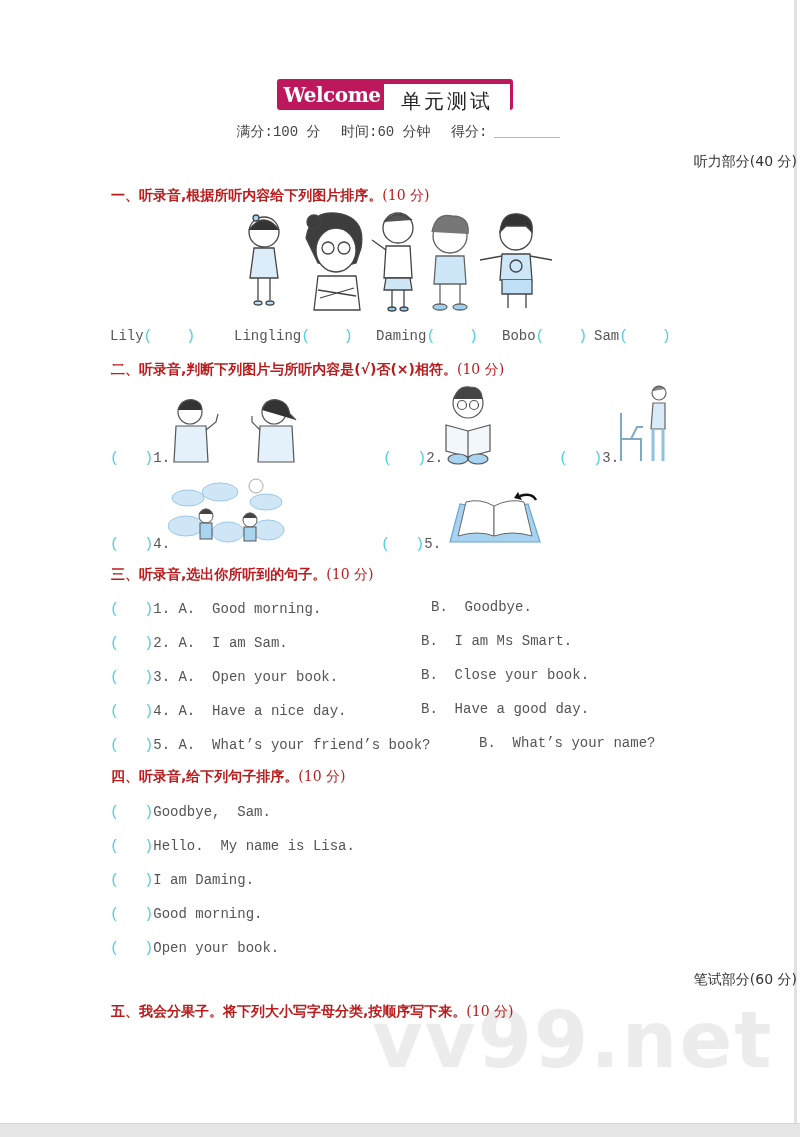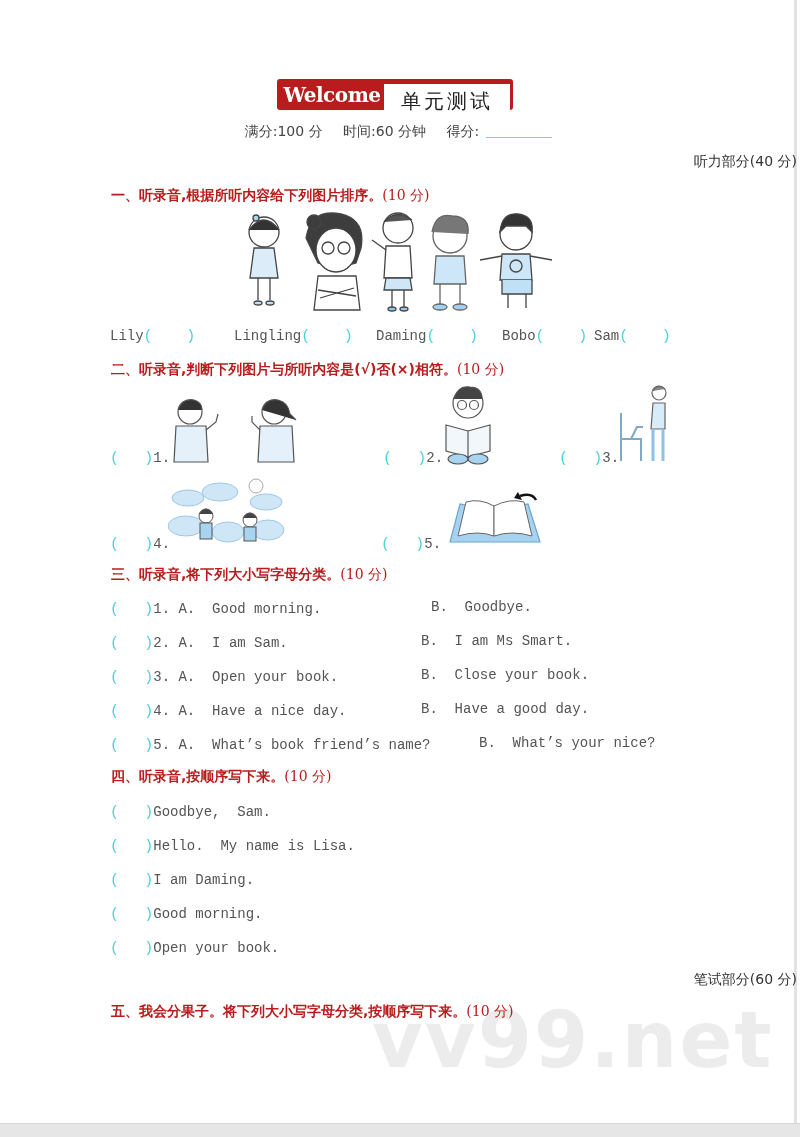--- a/index.html
+++ b/index.html
@@ -1,26 +1,26 @@
 <!DOCTYPE html>
 <html><head>
   <meta charset="utf-8">
   <style>
     * { box-sizing: border-box; margin: 0; padding: 0; }
     html, body { width: 800px; height: 1137px; background: #ffffff; overflow: hidden; }
     body { position: relative; font-family: "DejaVu Serif", serif; color: #333; }
     .page { position: absolute; left: 0; top: 0; width: 797px; height: 1123px; background: #fff; border-right: 3px solid #e2e2e2; }
     .bottom-band { position: absolute; left: 0; top: 1123px; width: 800px; height: 14px; background: #e6e6e6; border-top: 1px solid #d6d6d6; }
 
-    .title-box { position: absolute; left: 277px; top: 79px; width: 236px; height: 31px; background: #b91c1c; border-radius: 3px; display: flex; align-items: center; padding: 3px; }
+    .title-box { position: absolute; left: 277px; top: 79px; width: 236px; height: 31px; background: #be185d; border-radius: 3px; display: flex; align-items: center; padding: 3px; }
     .title-en { color: #fff; font-family: "DejaVu Serif", serif; font-weight: bold; font-size: 20px; width: 104px; text-align: center; letter-spacing: -0.5px; }
     .title-cn { background: #fff; height: 35px; flex: 1; display: flex; align-items: center; justify-content: center; font-family: "DejaVu Serif", serif; font-weight: normal; font-size: 20px; color: #222; letter-spacing: 3px; margin-top: 14px; }
 
     .meta { position: absolute; top: 123px; left: 0; width: 797px; text-align: center; font-size: 14px; color: #444; font-family: "DejaVu Sans", sans-serif; }
-    .meta span { margin: 0 8px; }
+    .meta span { margin: 0 8px; font-family: Liberation Mono, monospace; }
     .score-line { display: inline-block; width: 66px; border-bottom: 1px solid #6ed3e5; vertical-align: -2px; margin-left: 0 !important; }
 
     .section-head { position: absolute; left: 0; width: 797px; text-align: right; font-size: 14px; font-family: "DejaVu Sans", sans-serif; color: #333; }
     .q-title { position: absolute; left: 111px; font-size: 14px; font-family: "DejaVu Sans", sans-serif; font-weight: bold; color: #b91c1c; white-space: nowrap; }
     .q-title .pts { font-weight: normal; font-family: "DejaVu Serif", serif; }
 
     .mono { font-family: "Liberation Mono", monospace; font-size: 14px; color: #555; white-space: pre; }
     .bracket { color: #4fd0e0; font-family: "Liberation Mono", monospace; font-size: 15px; }
 
     .name-row { position: absolute; top: 328px; left: 110px; width: 560px; height: 20px; }
@@ -194,21 +194,21 @@
   </div>
   <svg class="pic" style="left:448px; top:492px" width="96" height="54" viewBox="0 0 96 54">
     <path d="M2 50 L12 12 L46 18 L80 12 L92 50 Z" fill="#a7d2f0" stroke="#6aa6cf" stroke-width="1.2"></path>
     <path d="M10 44 L18 10 Q32 6 46 14 L46 44 Q30 38 10 44 Z" fill="#fff" stroke="#666" stroke-width="1"></path>
     <path d="M46 14 Q62 6 76 10 L84 44 Q64 38 46 44 Z" fill="#fff" stroke="#666" stroke-width="1"></path>
     <path d="M88 8 Q84 0 72 4" fill="none" stroke="#111" stroke-width="2.5"></path>
     <path d="M70 0 L66 6 L74 8 Z" fill="#111"></path>
   </svg>
 
   <div class="q-title" style="top:566px">
-    <span>三、听录音,将下列大小写字母分类。</span><span class="pts">(10 分)</span>
+    <span>三、听录音,选出你所听到的句子。</span><span class="pts">(10 分)</span>
   </div>
 
   <div class="row mono" style="top:599px">
     <span class="bracket">(</span><span>   </span><span class="bracket">)</span><span>1.</span><span> </span><span>A.  Good morning.</span>
   </div>
   <div class="opt-b mono" style="left:431px; top:599px">B.  Goodbye.</div>
 
   <div class="row mono" style="top:633px">
     <span class="bracket">(</span><span>   </span><span class="bracket">)</span><span>2.</span><span> </span><span>A.  I am Sam.</span>
   </div>
@@ -218,26 +218,26 @@
     <span class="bracket">(</span><span>   </span><span class="bracket">)</span><span>3.</span><span> </span><span>A.  Open your book.</span>
   </div>
   <div class="opt-b mono" style="left:421px; top:667px">B.  Close your book.</div>
 
   <div class="row mono" style="top:701px">
     <span class="bracket">(</span><span>   </span><span class="bracket">)</span><span>4.</span><span> </span><span>A.  Have a nice day.</span>
   </div>
   <div class="opt-b mono" style="left:421px; top:701px">B.  Have a good day.</div>
 
   <div class="row mono" style="top:735px">
-    <span class="bracket">(</span><span>   </span><span class="bracket">)</span><span>5.</span><span> </span><span>A.  What’s book friend’s name?</span>
-  </div>
-  <div class="opt-b mono" style="left:479px; top:735px">B.  What’s your nice?</div>
+    <span class="bracket">(</span><span>   </span><span class="bracket">)</span><span>5.</span><span> </span><span>A.  What’s your friend’s book?</span>
+  </div>
+  <div class="opt-b mono" style="left:479px; top:735px">B.  What’s your name?</div>
 
   <div class="q-title" style="top:768px">
-    <span>四、听录音,按顺序写下来。</span><span class="pts">(10 分)</span>
+    <span>四、听录音,给下列句子排序。</span><span class="pts">(10 分)</span>
   </div>
 
   <div class="row mono" style="top:802px">
     <span class="bracket">(</span><span>   </span><span class="bracket">)</span><span>Goodbye,  Sam.</span>
   </div>
   <div class="row mono" style="top:836px">
     <span class="bracket">(</span><span>   </span><span class="bracket">)</span><span>Hello.  My name is Lisa.</span>
   </div>
   <div class="row mono" style="top:870px">
     <span class="bracket">(</span><span>   </span><span class="bracket">)</span><span>I am Daming.</span>

